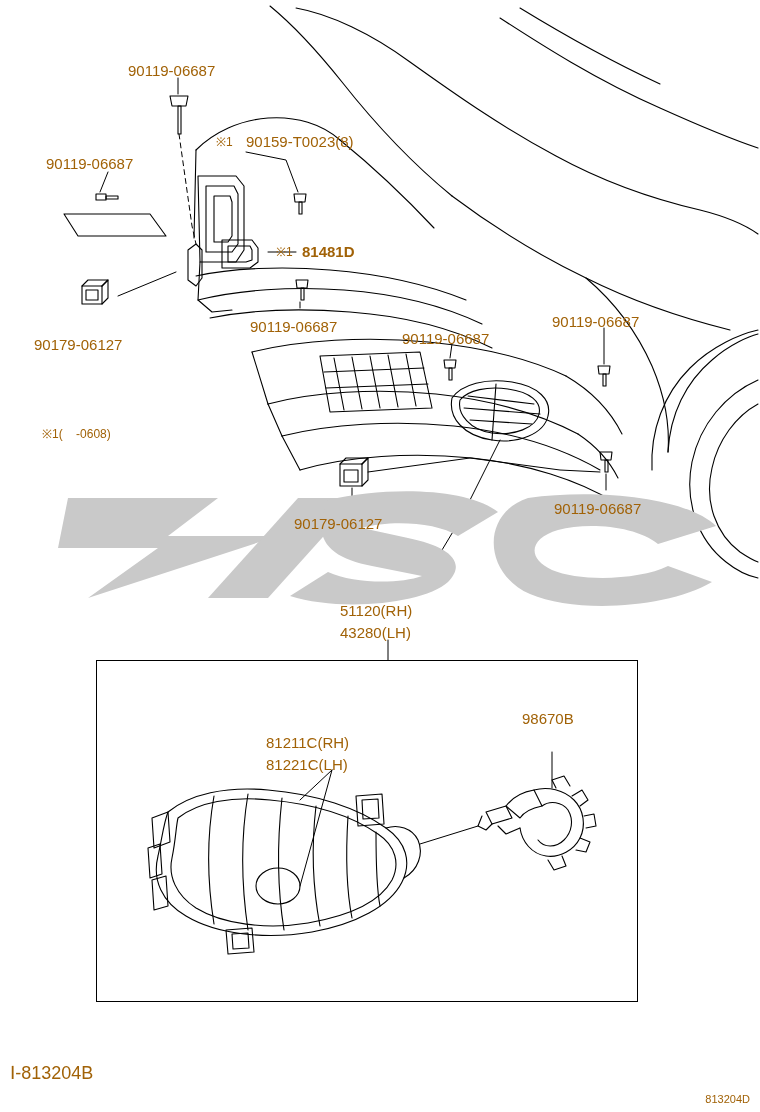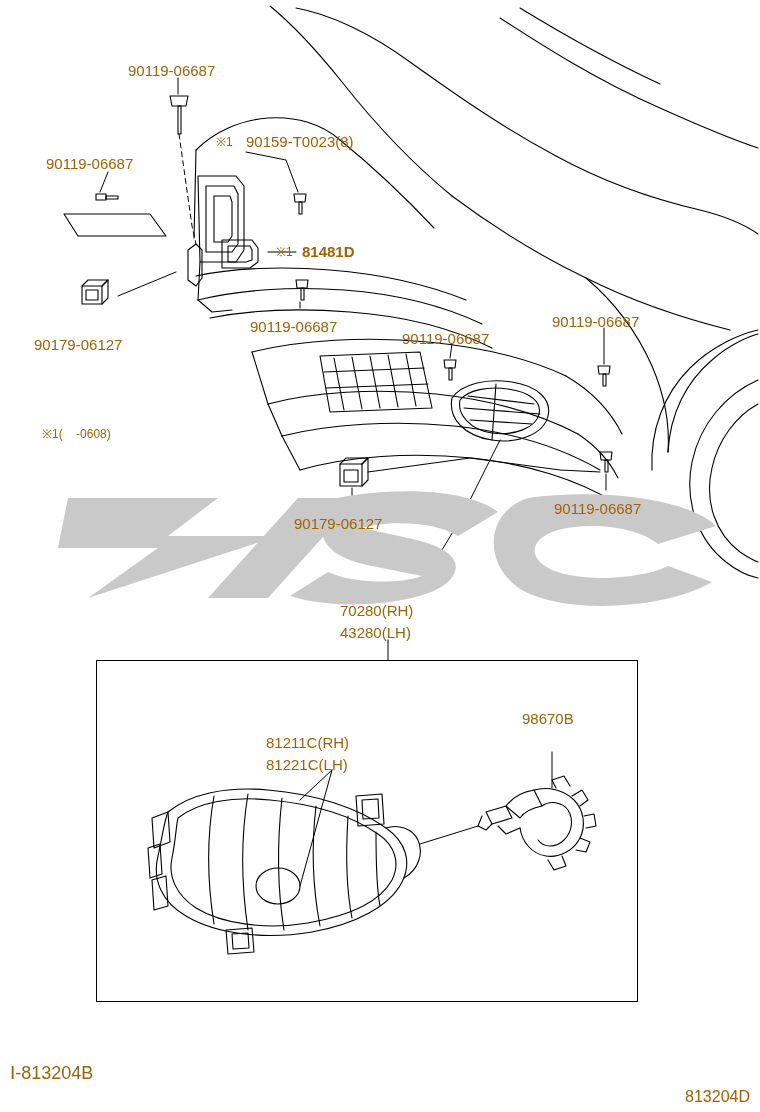--- a/index.html
+++ b/index.html
@@ -64,21 +64,21 @@
   .footer-left {
     position: absolute;
     left: 10px;
     bottom: 28px;
     font-size: 18px;
   }
   .footer-right {
     position: absolute;
     right: 10px;
     bottom: 6px;
-    font-size: 16px;
+    font-size: 11px;
   }
 </style>
 </head>
 <body>
 
 <div id="canvas">
 
   <svg class="layer" viewBox="0 0 760 1112">
     <g fill="none" stroke="#000" stroke-width="1.1" stroke-linejoin="round" stroke-linecap="round">
 
@@ -251,21 +251,21 @@
   <div class="lbl small" style="left:216px; top:136px;">※1</div>
   <div class="lbl" style="left:46px;  top:155px;">90119-06687</div>
   <div class="lbl bold" style="left:302px; top:243px;">81481D</div>
   <div class="lbl small" style="left:276px; top:246px;">※1</div>
   <div class="lbl" style="left:34px;  top:336px;">90179-06127</div>
   <div class="lbl" style="left:250px; top:318px;">90119-06687</div>
   <div class="lbl" style="left:402px; top:330px;">90119-06687</div>
   <div class="lbl" style="left:552px; top:313px;">90119-06687</div>
   <div class="lbl" style="left:294px; top:515px;">90179-06127</div>
   <div class="lbl" style="left:554px; top:500px;">90119-06687</div>
-  <div class="lbl" style="left:340px; top:602px;">70280(RH)</div>
+  <div class="lbl" style="left:340px; top:602px;">51120(RH)</div>
   <div class="lbl" style="left:340px; top:624px;">43280(LH)</div>
   <div class="lbl" style="left:266px; top:734px;">81211C(RH)</div>
   <div class="lbl" style="left:266px; top:756px;">81221C(LH)</div>
   <div class="lbl" style="left:522px; top:710px;">98670B</div>
 
   <div class="lbl small" style="left:26px; top:428px;margin-left:16px;">※1(    -0608)</div>
 
   <div class="lbl footer-left">Ⅰ-813204B</div>
   <div class="lbl footer-right">813204D</div>
 

